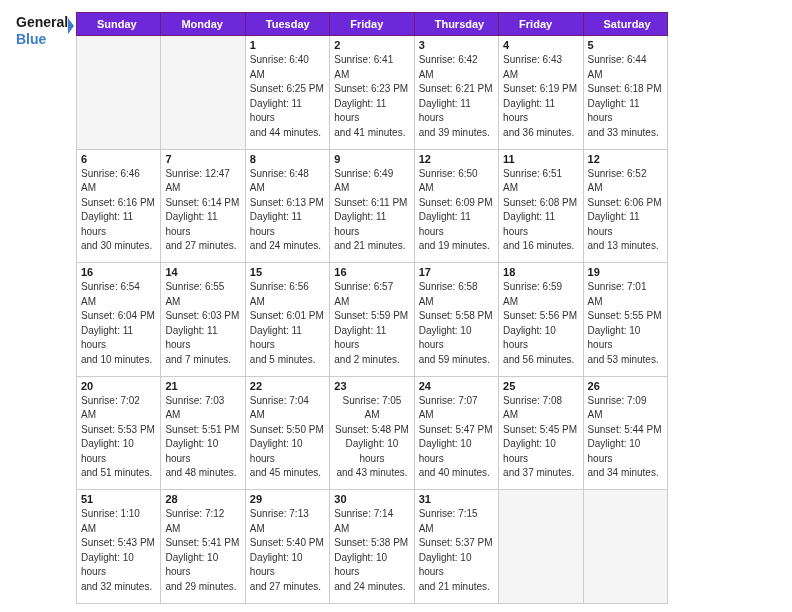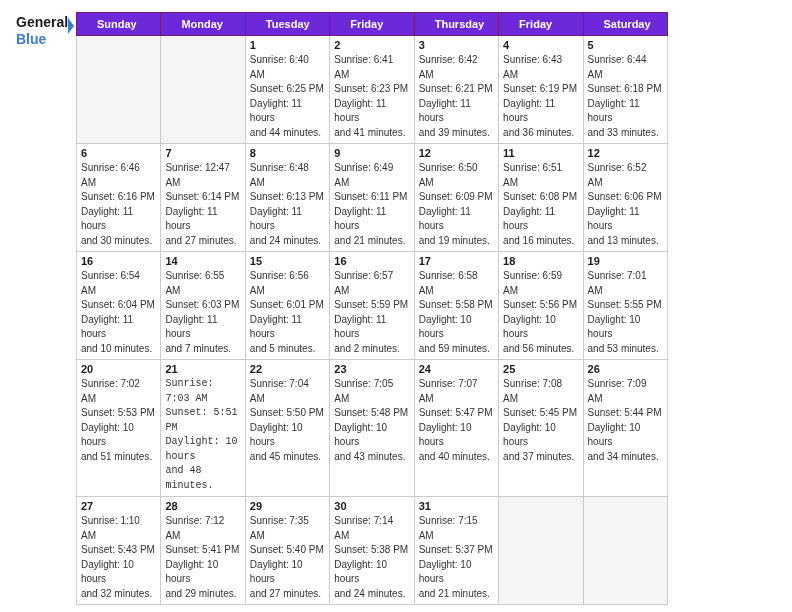--- a/index.html
+++ b/index.html
@@ -261,35 +261,35 @@
         <tr class="week-row">
           <td>
             <span class="day-num">20</span>
             <div class="day-info" style="white-space: pre-line;">Sunrise: 7:02 AM
 Sunset: 5:53 PM
 Daylight: 10 hours
 and 51 minutes.</div>
           </td>
           <td>
             <span class="day-num">21</span>
-            <div class="day-info" style="white-space: pre-line; font-family: Liberation Mono, monospace;">Sunrise: 7:03 AM
+            <div class="day-info" style="white-space: pre-line;">Sunrise: 7:03 AM
 Sunset: 5:51 PM
 Daylight: 10 hours
 and 48 minutes.</div>
           </td>
           <td>
             <span class="day-num">22</span>
             <div class="day-info" style="white-space: pre-line;">Sunrise: 7:04 AM
 Sunset: 5:50 PM
 Daylight: 10 hours
 and 45 minutes.</div>
           </td>
           <td>
             <span class="day-num">23</span>
-            <div class="day-info" style="white-space: pre-line;">Sunrise: 7:05 AM
+            <div class="day-info" style="white-space: pre-line; text-align: center;">Sunrise: 7:05 AM
 Sunset: 5:48 PM
 Daylight: 10 hours
 and 43 minutes.</div>
           </td>
           <td>
             <span class="day-num">24</span>
             <div class="day-info" style="white-space: pre-line;">Sunrise: 7:07 AM
 Sunset: 5:47 PM
 Daylight: 10 hours
 and 40 minutes.</div>
@@ -304,36 +304,36 @@
           <td>
             <span class="day-num">26</span>
             <div class="day-info" style="white-space: pre-line;">Sunrise: 7:09 AM
 Sunset: 5:44 PM
 Daylight: 10 hours
 and 34 minutes.</div>
           </td>
         </tr>
         <tr class="week-row">
           <td>
-            <span class="day-num">27</span>
+            <span class="day-num">51</span>
             <div class="day-info" style="white-space: pre-line;">Sunrise: 1:10 AM
 Sunset: 5:43 PM
 Daylight: 10 hours
 and 32 minutes.</div>
           </td>
           <td>
             <span class="day-num">28</span>
             <div class="day-info" style="white-space: pre-line;">Sunrise: 7:12 AM
 Sunset: 5:41 PM
 Daylight: 10 hours
 and 29 minutes.</div>
           </td>
           <td>
             <span class="day-num">29</span>
-            <div class="day-info" style="white-space: pre-line;">Sunrise: 7:35 AM
+            <div class="day-info" style="white-space: pre-line;">Sunrise: 7:13 AM
 Sunset: 5:40 PM
 Daylight: 10 hours
 and 27 minutes.</div>
           </td>
           <td>
             <span class="day-num">30</span>
             <div class="day-info" style="white-space: pre-line;">Sunrise: 7:14 AM
 Sunset: 5:38 PM
 Daylight: 10 hours
 and 24 minutes.</div>

